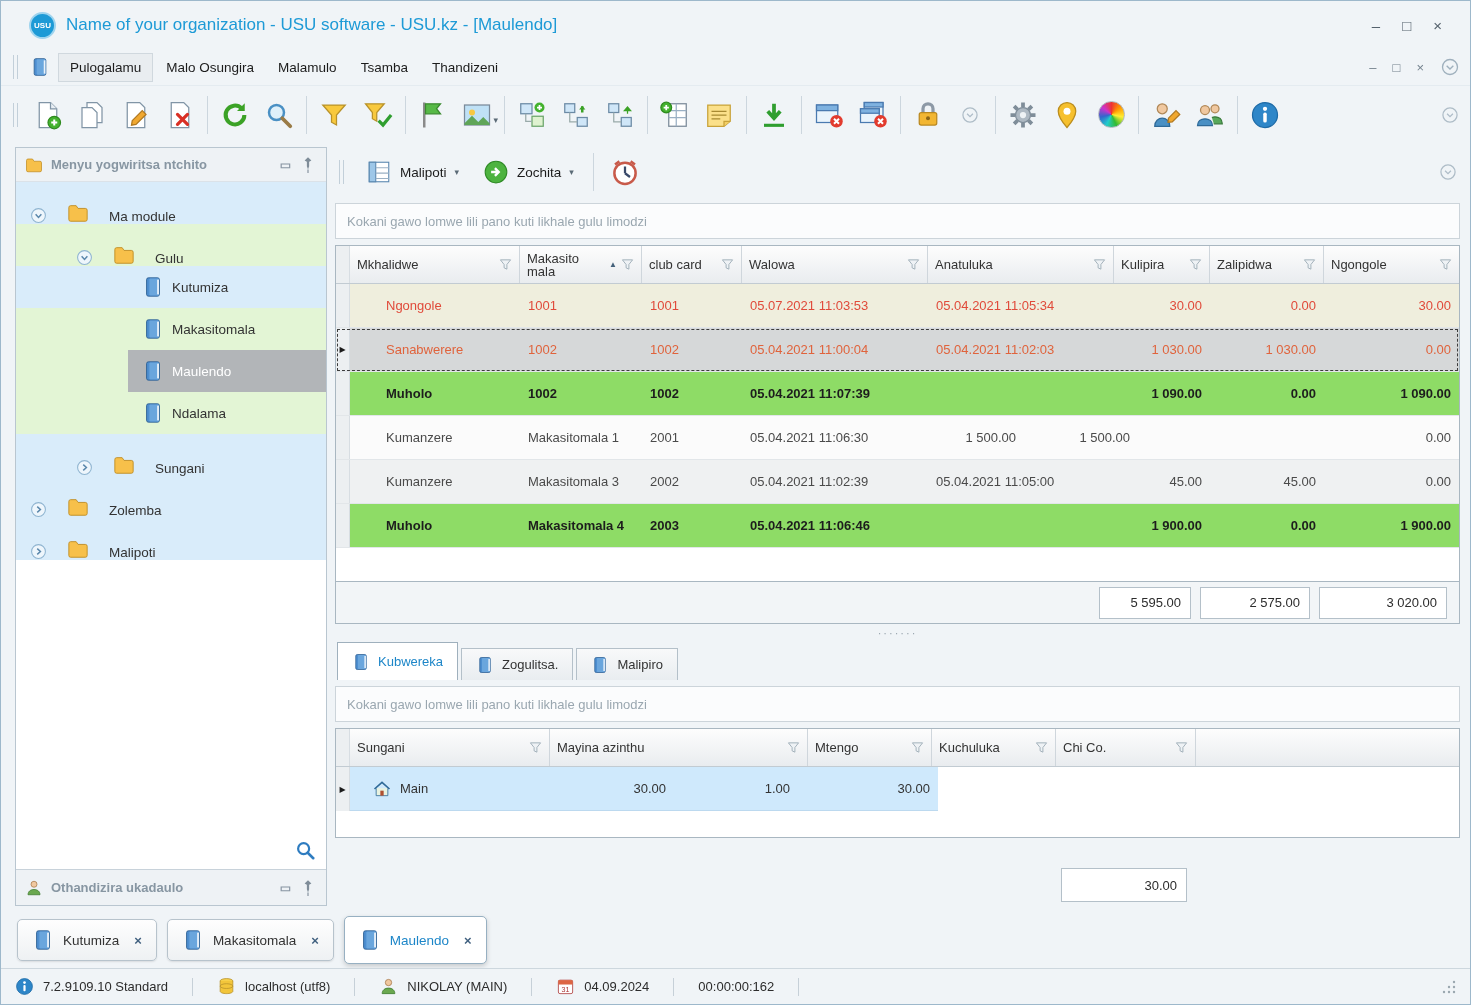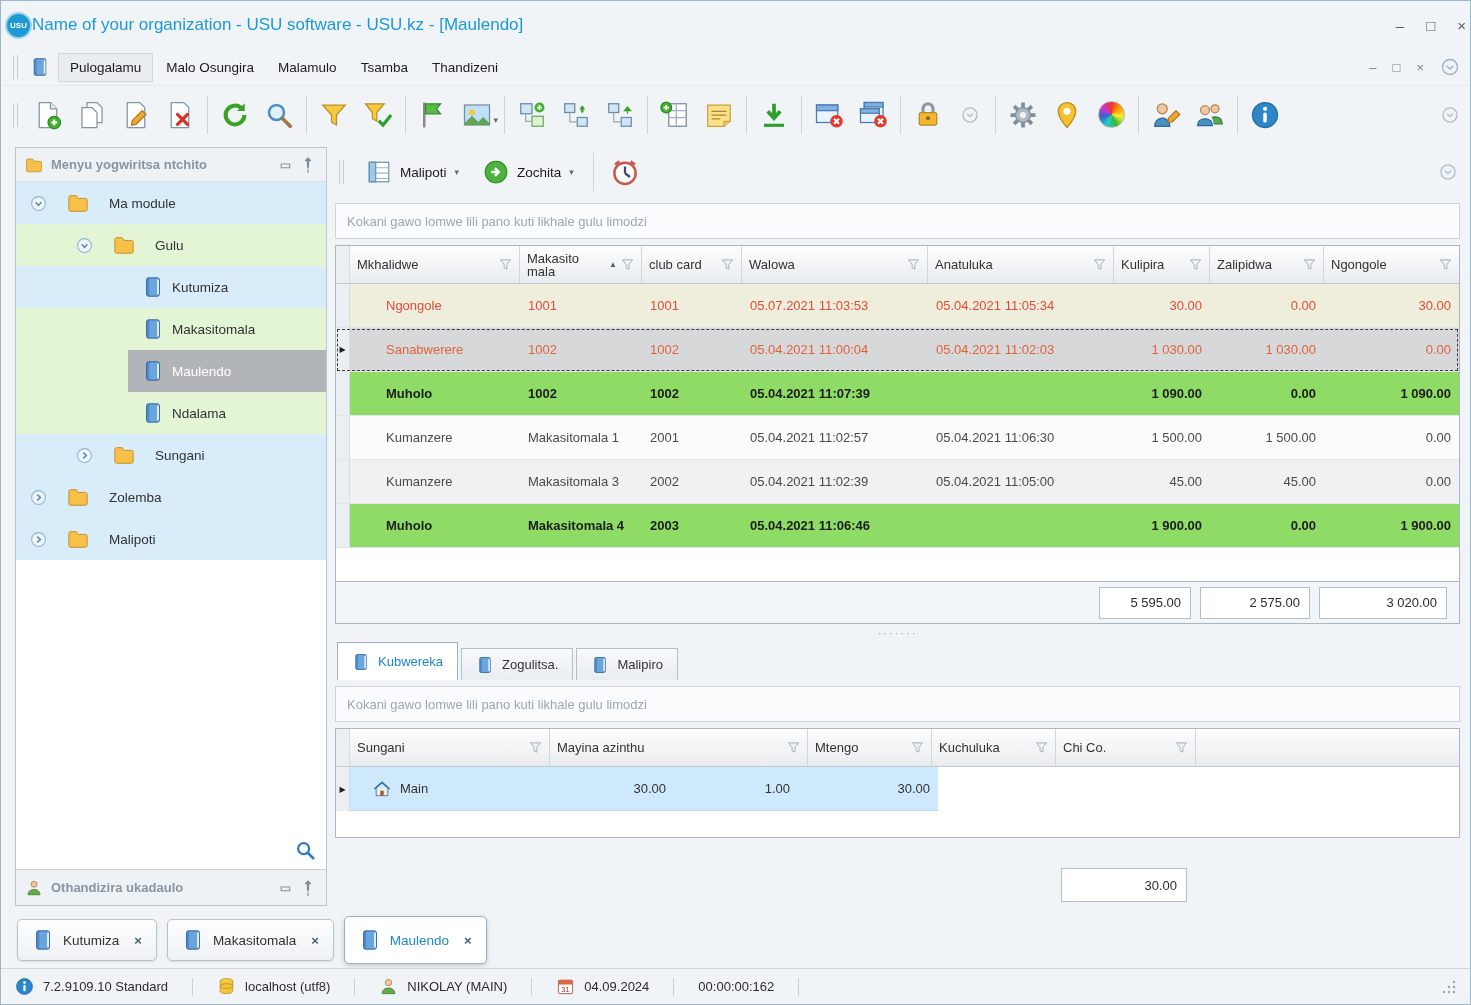--- a/index.html
+++ b/index.html
@@ -1,20 +1,20 @@
 <!DOCTYPE html>
 <html><head>
 <meta charset="utf-8">
 <style>
   *{box-sizing:border-box;margin:0;padding:0}
   html,body{width:1471px;height:1005px;overflow:hidden;font-family:"Liberation Sans",sans-serif;background:#dce6ee}
   .window{width:1471px;height:1005px;background:#f0f4f7;border:1px solid #9db8cb;display:flex;flex-direction:column}
 
   
-  .titlebar{height:48px;display:flex;align-items:center;padding:0 4px;}
+  .titlebar{height:48px;display:flex;align-items:center;padding:0 28px;gap:10px}
   .logo{width:27px;height:27px;border-radius:50%;background:#1d9ad6;border:2px solid #9fd4ee;color:#fff;
         font-size:8px;font-weight:bold;display:flex;align-items:center;justify-content:center;flex:0 0 27px}
   .title{color:#1d9ad6;font-size:17px;white-space:nowrap}
   .wctrl{margin-left:auto;display:flex;gap:22px;color:#55626d;font-size:15px}
   .wbtn{cursor:default;line-height:1}
 
   
   .menubar{height:36px;display:flex;align-items:center;gap:2px;padding:0 10px}
   .vgrip{width:5px;height:24px;border-left:1px solid #c2cfd9;border-right:1px solid #c2cfd9;margin:0 8px 0 2px;flex:0 0 5px}
   .micon{width:24px;height:24px;display:flex;align-items:center;justify-content:center;margin-right:4px}
@@ -38,21 +38,21 @@
 
   
   .sidebar{width:312px;flex:0 0 312px;display:flex;flex-direction:column;border:1px solid #b9c6d0;background:#fff}
   .phead{height:34px;background:#eef2f5;display:flex;align-items:center;gap:8px;padding:0 9px;
          color:#8796a2;font-weight:bold;font-size:13px;border-bottom:1px solid #dbe2e8}
   .phead.bottom{border-bottom:none;border-top:1px solid #c8d2da;flex:0 0 36px;height:36px}
   .phead .ptitle{flex:1;white-space:nowrap;overflow:hidden}
   .phicon{width:18px;height:18px}
   .phglyph{color:#8a97a4;font-size:12px}
   .tree{flex:1;position:relative;overflow:hidden;background:#fff}
-  .trow{height:42px;display:flex;align-items:center;gap:20px;font-size:13.5px;color:#333}
+  .trow{height:42px;display:flex;align-items:flex-end;gap:20px;font-size:13.5px;color:#333}
   .trow.blue{background:#d9ecfa}
   .trow.green{background:#e3f5d5}
   .tog{width:17px;height:17px;flex:0 0 17px}
   .nicon{width:22px;height:22px;flex:0 0 22px}
   .lvl0{padding-left:14px}
   .lvl1{padding-left:60px}
   .lvl2{padding-left:112px}
   .selwrap{display:flex;align-items:center;gap:8px;flex:1;height:100%;padding-left:14px}
   .trow.selected .selwrap{background:#b2b5b8;color:#fff}
   .tree-search{position:absolute;right:10px;bottom:8px;width:22px;height:22px}
@@ -618,21 +618,20 @@
           <div class="cell c5"></div>
           <div class="cell c6 num">1 090.00</div>
           <div class="cell c7 num">0.00</div>
           <div class="cell c8 num">1 090.00</div>
         </div>
         <div class="grow r-norm">
           <div class="ind"></div>
           <div class="cell c1">Kumanzere</div>
           <div class="cell c2">Makasitomala 1</div>
           <div class="cell c3">2001</div>
-          <div class="cell c4">05.04.2021 11:02:57</div>
           <div class="cell c5">05.04.2021 11:06:30</div>
           <div class="cell c6 num">1 500.00</div>
           <div class="cell c7 num">1 500.00</div>
           <div class="cell c8 num">0.00</div>
         </div>
         <div class="grow r-alt">
           <div class="ind"></div>
           <div class="cell c1">Kumanzere</div>
           <div class="cell c2">Makasitomala 3</div>
           <div class="cell c3">2002</div>

